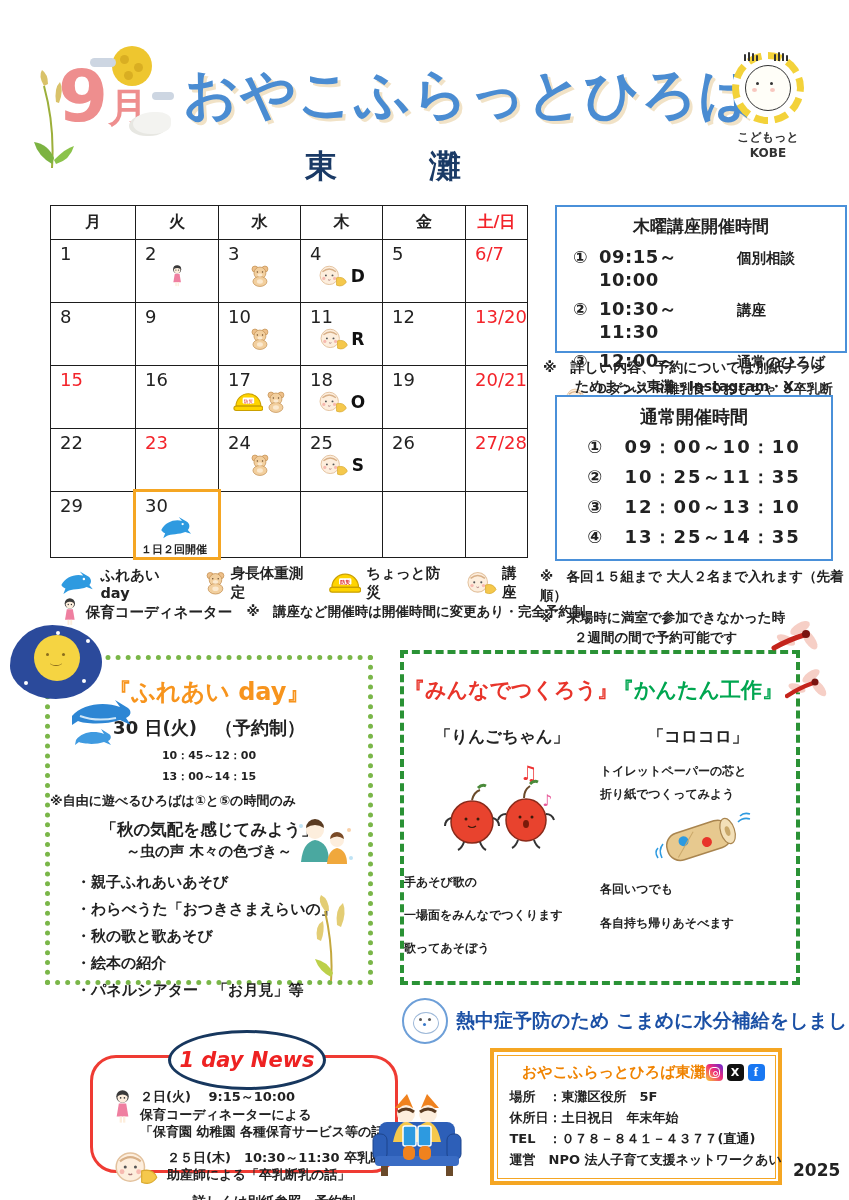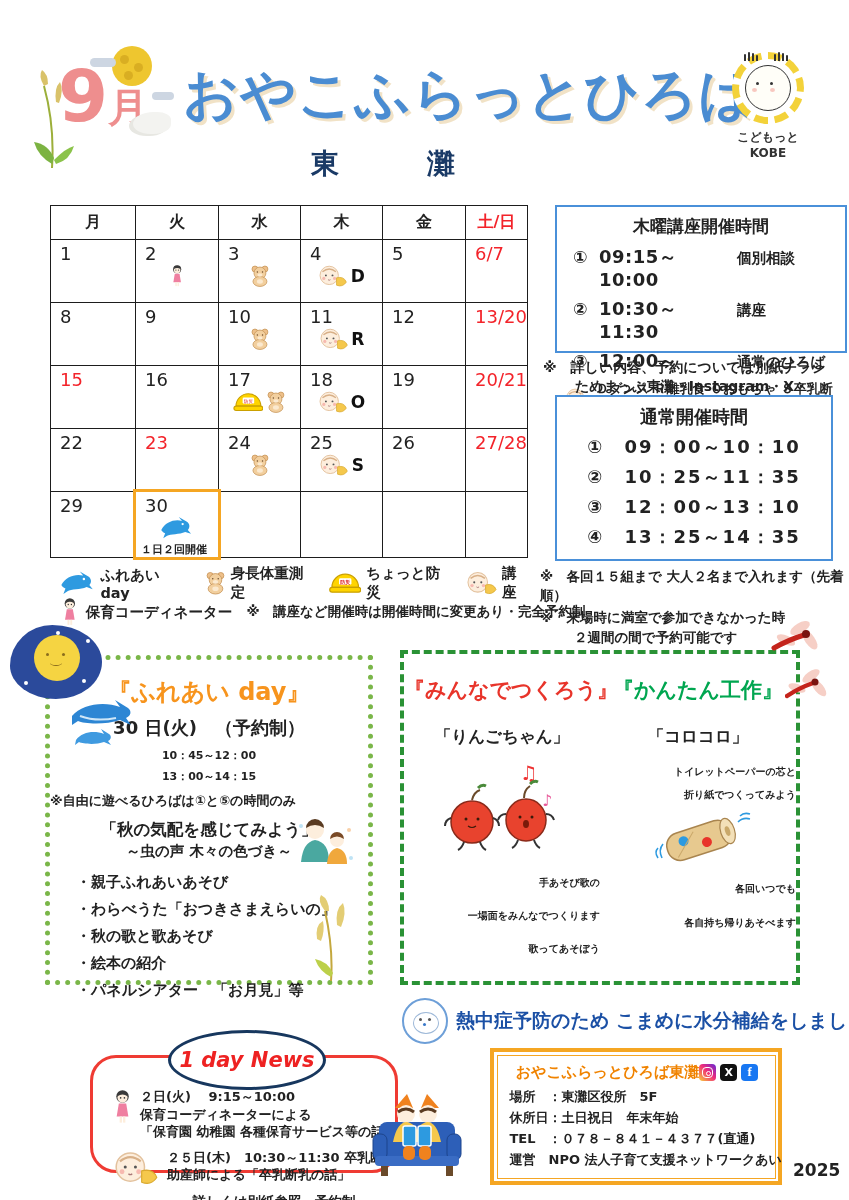--- a/index.html
+++ b/index.html
@@ -7,21 +7,21 @@
         font-family:"DejaVu Sans","Liberation Sans",sans-serif;color:#222;overflow:hidden;}
   .abs{position:absolute;}
   svg{display:block;}
 
   
   .month-badge{left:58px;top:60px;font-weight:800;color:#ee8e8e;line-height:1;}
   .month-badge .n9{font-size:72px;}
   .month-badge .tsuki{font-size:40px;}
   .main-title{left:183px;top:58px;width:545px;font-size:55px;font-weight:800;color:#4a8cd2;
               letter-spacing:1px;text-shadow:3px 3px 0 #f1e2c6;white-space:nowrap;}
-  .subtitle{left:0;top:145px;width:766px;text-align:center;font-size:28px;font-weight:800;
+  .subtitle{left:0;top:145px;width:766px;text-align:center;font-size:32px;font-weight:800;
             color:#1a3a66;letter-spacing:30px;text-indent:30px;}
   .logo{left:728px;top:52px;width:80px;text-align:center;}
   .logo-ring{width:58px;height:58px;margin:0 auto;border:7px dashed #f3d23a;border-radius:50%;
              background:#fff;position:relative;}
   .logo-face{position:absolute;inset:6px;border-radius:50%;background:#fffef8;border:1.5px solid #333;}
   .logo-face:before{content:"";position:absolute;left:10px;top:16px;width:3px;height:3px;border-radius:50%;background:#333;box-shadow:14px 0 0 #333;}
   .logo-face:after{content:"";position:absolute;left:6px;top:22px;width:5px;height:4px;border-radius:50%;background:#f8c8c0;box-shadow:18px 0 0 #f8c8c0;}
   .logo-hands{position:absolute;top:-12px;left:4px;width:50px;height:14px;}
   .logo-text{margin-top:6px;font-size:12px;font-weight:800;color:#333;line-height:1.3;}
 
@@ -87,21 +87,21 @@
   .deco-family{left:293px;top:818px;}
   .deco-susuki{left:305px;top:895px;}
 
   
   .tsukurou{left:400px;top:650px;width:400px;height:335px;border:4px dashed #2a9235;box-sizing:border-box;background:#fff;display:flex;}
   .ts-col{width:50%;position:relative;}
   .ts-title{text-align:center;font-size:21px;font-weight:800;margin-top:22px;white-space:nowrap;}
   .ts-title.red{color:#e8342a;}
   .ts-title.green{color:#00a650;}
   .ts-sub{text-align:center;font-size:16.5px;font-weight:800;margin-top:22px;}
-  .ts-desc{text-align:right;font-size:10px;font-weight:600;}
+  .ts-desc{text-align:left;font-size:12px;font-weight:600;}
   .ts-left-desc{margin-top:118px;line-height:33px;}
   .ts-right-top{margin-top:12px;line-height:23px;}
   .ts-right-bottom{margin-top:66px;line-height:34px;}
   .deco-apples{position:absolute;left:38px;top:108px;}
   .deco-roll{position:absolute;left:48px;top:150px;}
   .deco-dragonfly1{left:770px;top:618px;}
   .deco-dragonfly2{left:785px;top:668px;}
 
   
   .heat{left:402px;top:998px;display:flex;align-items:center;gap:8px;}
@@ -118,21 +118,21 @@
   .news-items{margin-top:30px;}
   .news-item{display:flex;gap:8px;padding:0 10px 0 20px;margin-bottom:8px;}
   .news-item svg{height:34px;width:auto;flex:none;margin-top:2px;}
   .news-lines{font-size:13px;font-weight:700;line-height:17.5px;white-space:nowrap;}
   .news-footer{text-align:center;font-size:13.5px;font-weight:700;margin-top:2px;padding-left:60px;}
   .deco-sofa{left:365px;top:1082px;}
 
   
   .contact{left:490px;top:1048px;width:292px;border:4px solid #f5a623;background:#fff;padding:2.5px;box-sizing:border-box;}
   .contact-inner{border:1.6px solid #f5a623;padding:7px 10px 8px 12px;}
-  .contact-head{display:flex;align-items:center;justify-content:center;}
+  .contact-head{display:flex;align-items:center;justify-content:flex-end;}
   .contact-title{font-size:15px;font-weight:800;color:#f08300;}
   .socials{display:flex;gap:4px;}
   .soc{width:17px;height:17px;border-radius:4px;display:flex;align-items:center;justify-content:center;
        color:#fff;font-size:11px;font-weight:800;}
   .soc.ig{background:linear-gradient(45deg,#f9ce34,#ee2a7b 55%,#6228d7);position:relative;}
   .soc.ig:before{content:"";position:absolute;inset:3px;border:1.5px solid #fff;border-radius:4px;}
   .soc.ig:after{content:"";position:absolute;left:7px;top:7px;width:3px;height:3px;border:1.2px solid #fff;border-radius:50%;}
   .soc.x{background:#111;}
   .soc.fb{background:#1877f2;font-family:"Liberation Serif",serif;font-size:13px;}
   .contact-rows{margin-top:4px;font-size:13px;font-weight:600;line-height:21px;white-space:nowrap;}

